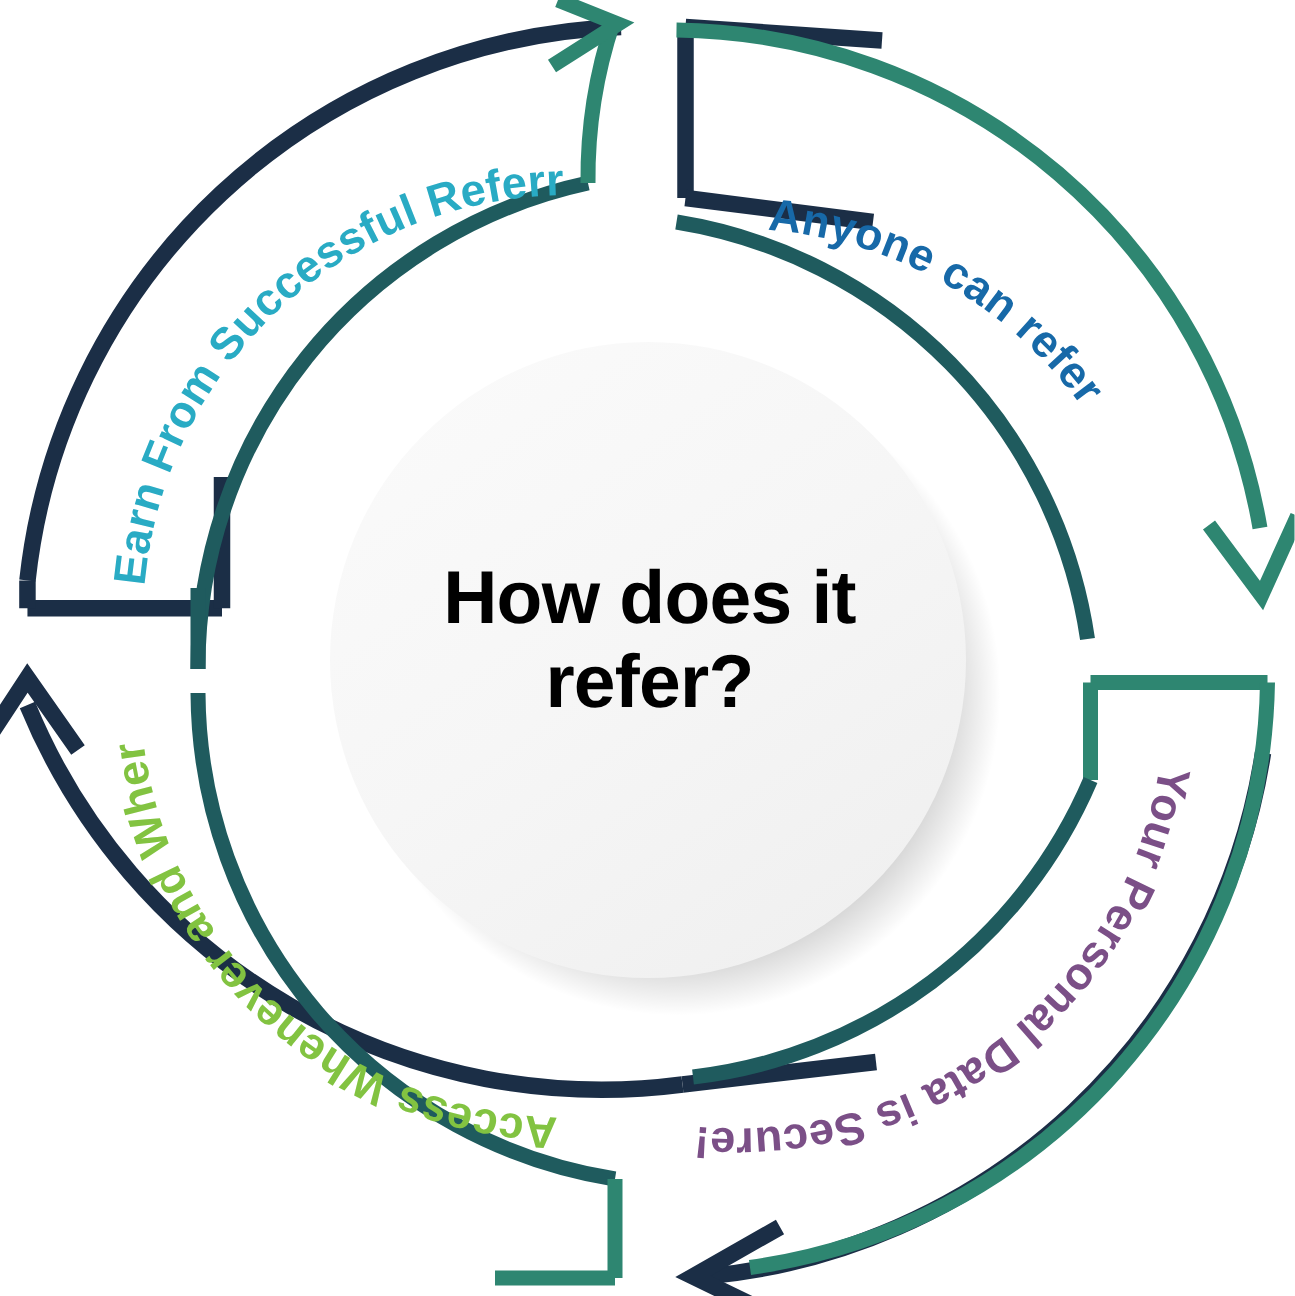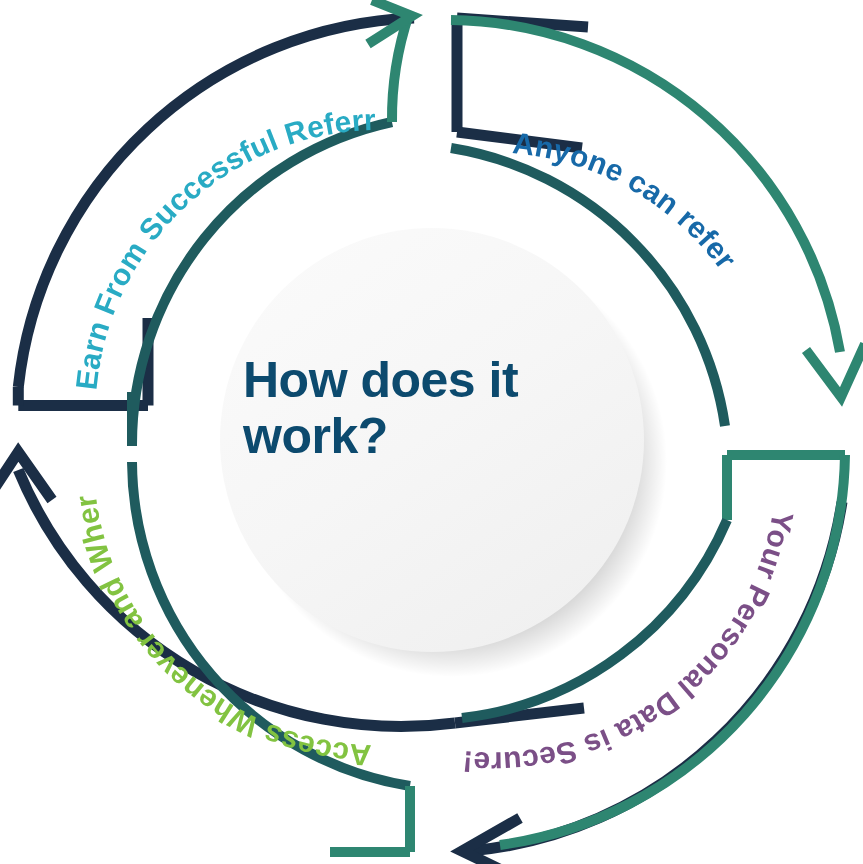--- a/index.html
+++ b/index.html
@@ -28,28 +28,28 @@
   }
   .curved-label {
     font-family: "Liberation Sans", sans-serif;
     font-weight: bold;
     font-size: 30px;
     letter-spacing: 0.2px;
   }
   .center-title {
     position: absolute;
     left: 243px;
-    top: 352px;
+    top: 370px;
     width: 380px;
-    text-align: left;
+    text-align: center;
     font-family: "Liberation Sans", sans-serif;
     font-weight: bold;
     font-size: 50px;
     line-height: 1.12;
-    color: #0c4a6e;
+    color: #000000;
     letter-spacing: -0.5px;
     pointer-events: none;
   }
 </style>
 </head>
 <body>
 
 <div id="diagram-root">
 
   <svg class="cycle-svg" viewBox="0 0 863 864" xmlns="http://www.w3.org/2000/svg">
@@ -159,16 +159,16 @@
 
     <text class="curved-label" fill="#29ABC4">
       <textPath href="#tp-earn" startOffset="1%">
         <tspan>Earn From Successful Referrals</tspan>
       </textPath>
     </text>
   </svg>
 
   <div class="center-title">
     <div>How does it</div>
-    <div>work?</div>
+    <div>refer?</div>
   </div>
 
 </div>
 
 </body></html>

